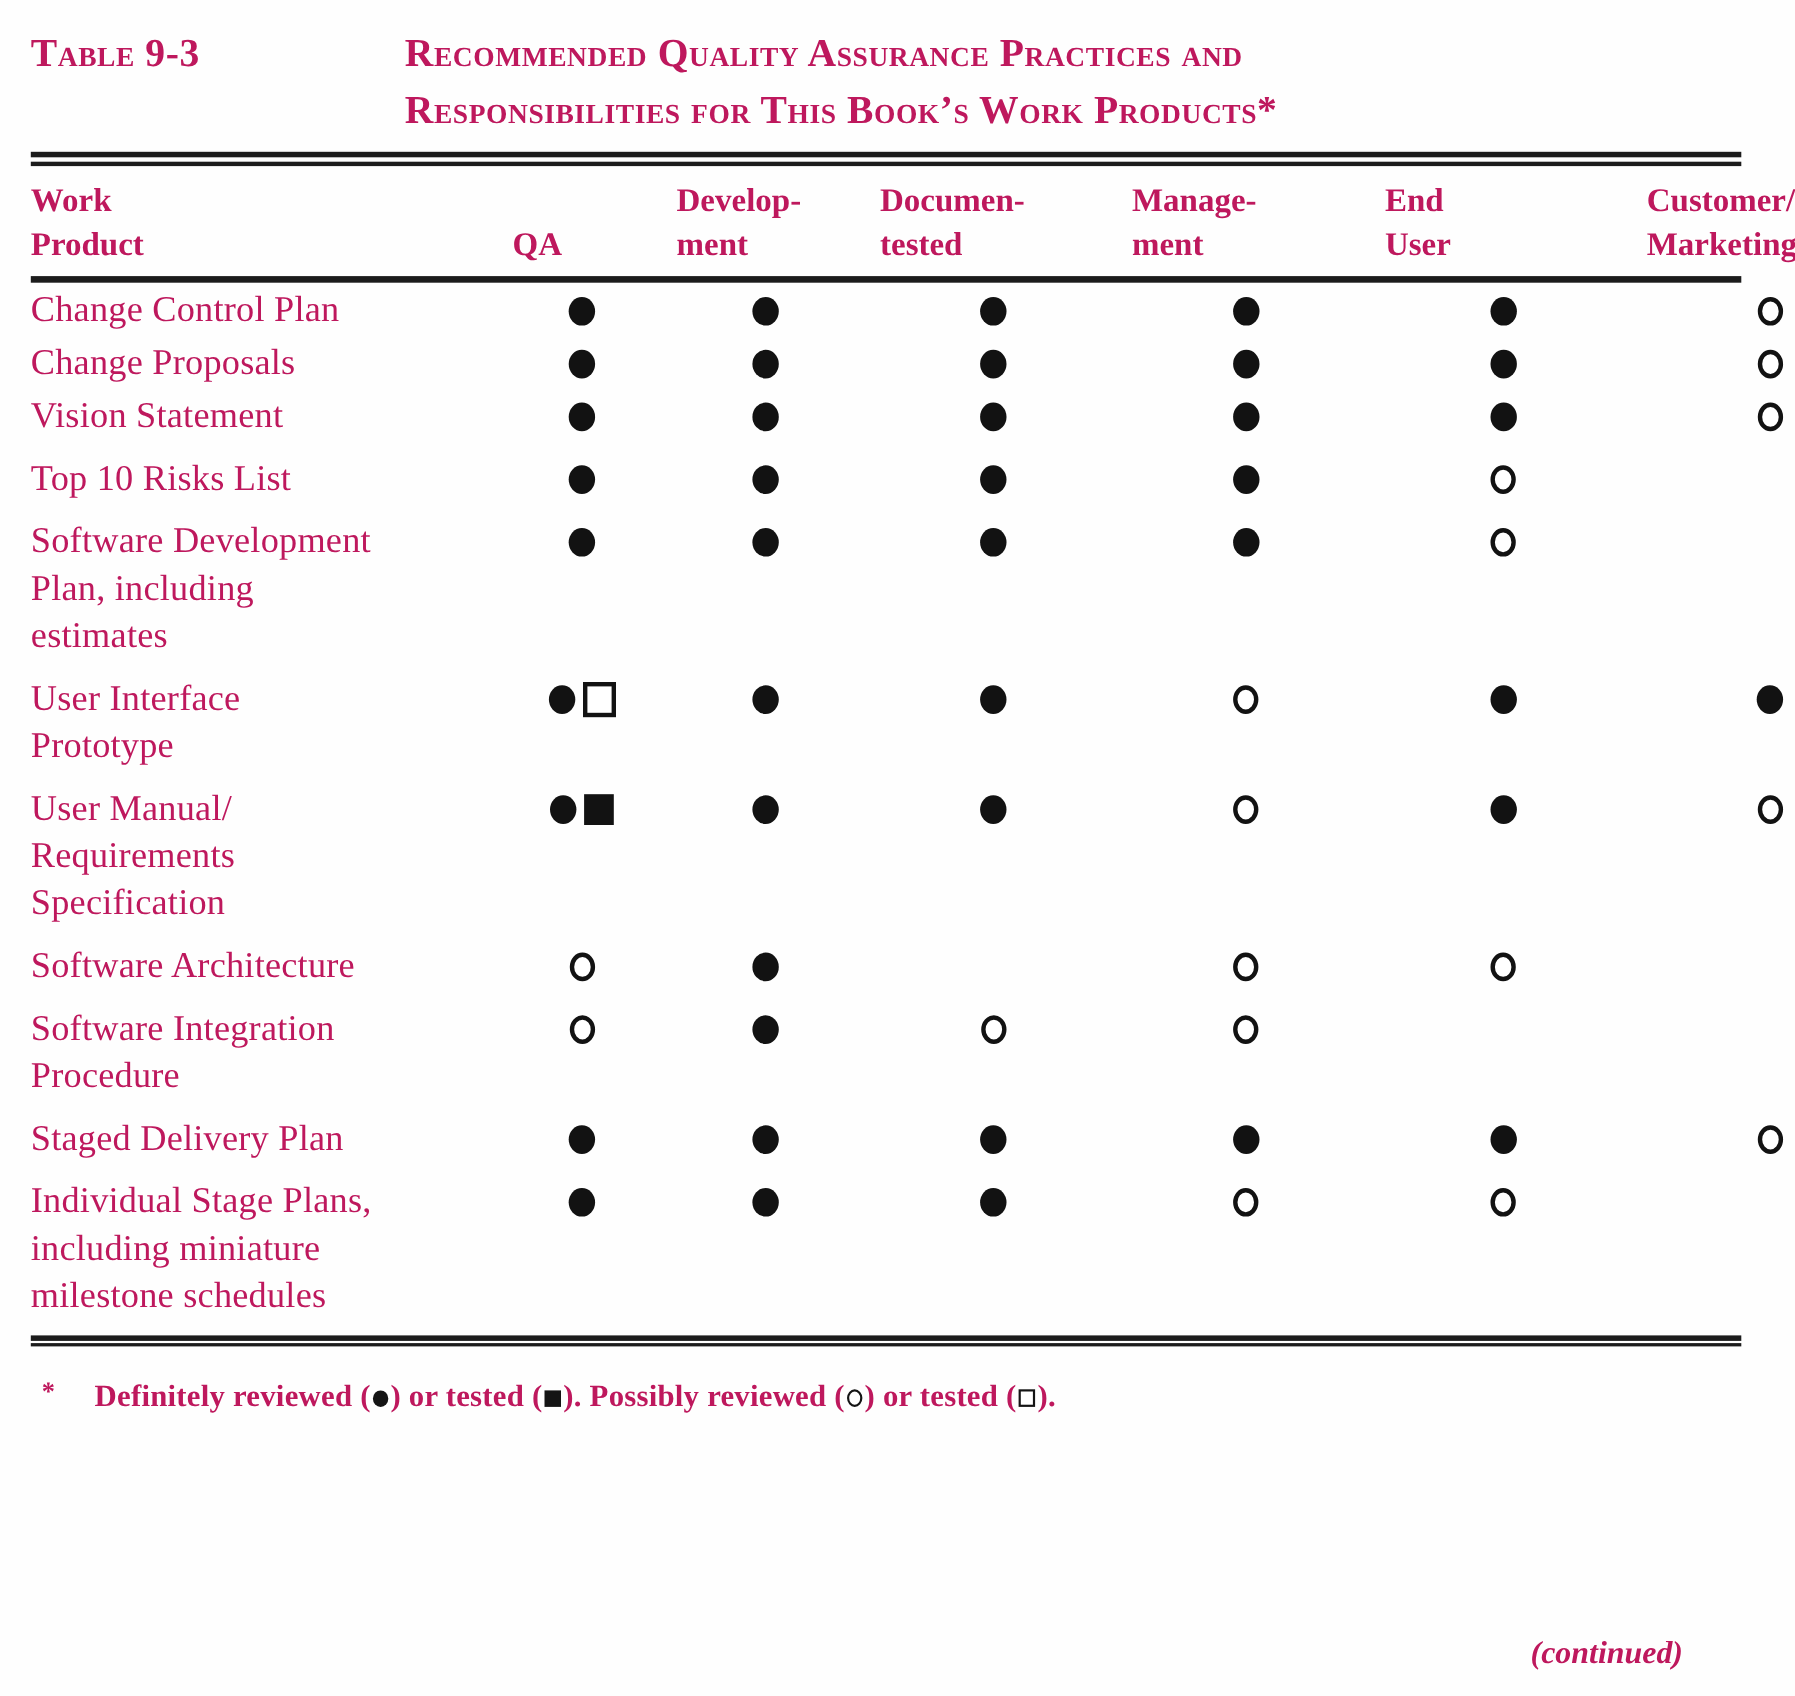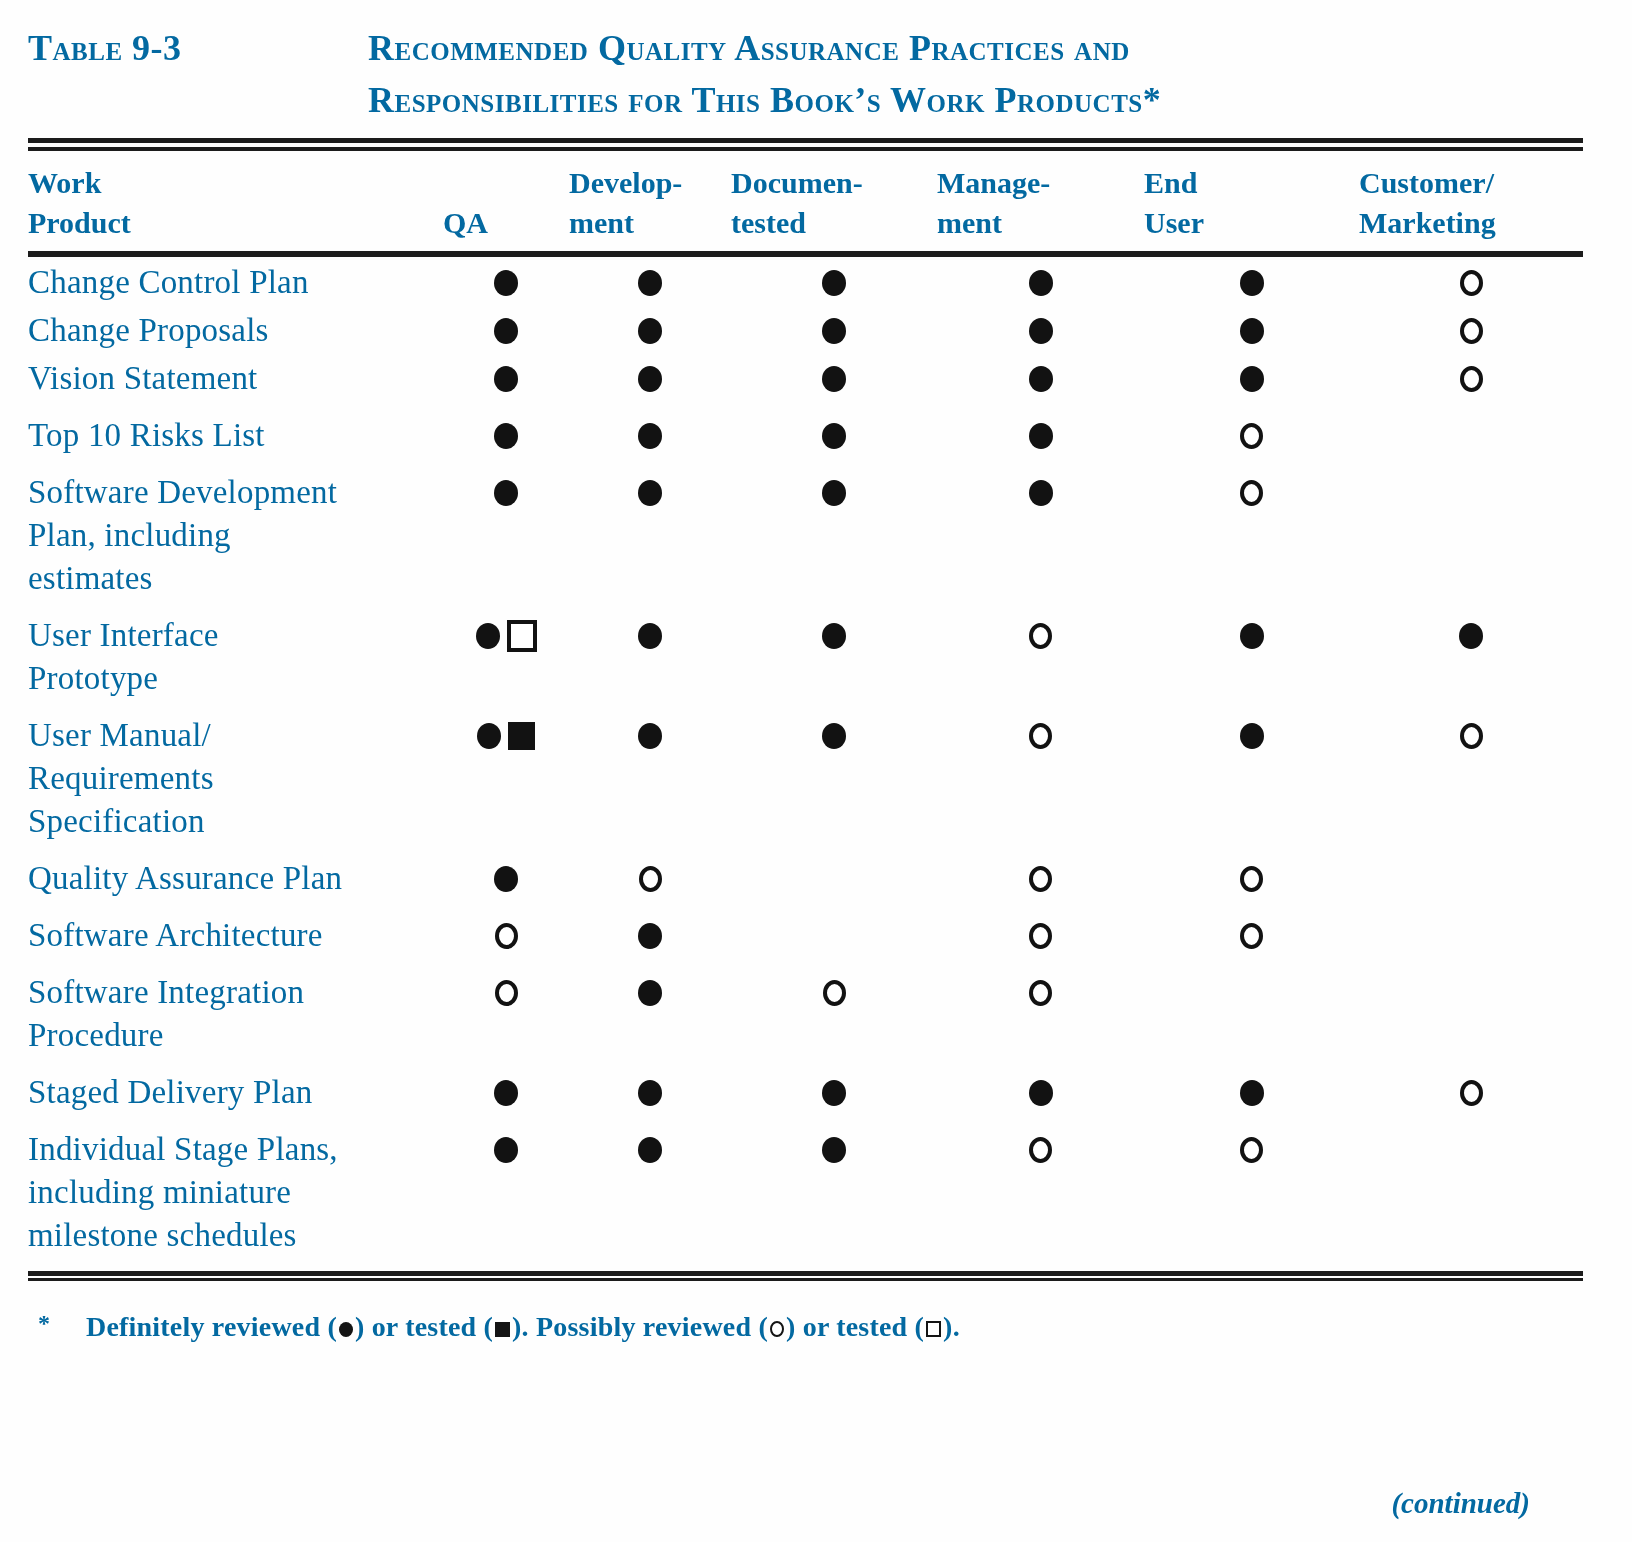--- a/index.html
+++ b/index.html
@@ -2,21 +2,21 @@
 <html><head>
 <meta charset="utf-8">
 <style>
   html, body { margin: 0; padding: 0; background: #ffffff; }
   .page {
     position: relative;
     width: 1632px;
     height: 1542px;
     box-sizing: border-box;
     background: #fefefe;
-    color: #0369a1;
+    color: #be185d;
     font-family: "Liberation Serif", "DejaVu Serif", serif;
     padding: 22px 49px 0 28px;
     overflow: hidden;
   }
 
   
   .caption { display: flex; }
   .caption-label {
     width: 340px;
     flex: 0 0 340px;
@@ -53,20 +53,21 @@
     height: 2px;
     border-top: 5px solid #1c1c1c;
     border-bottom: 3px solid #1c1c1c;
   }
 
   
   .colheads, .row {
     display: grid;
     grid-template-columns: 415px 126px 162px 206px 207px 215px 224px;
     width: 1555px;
+    gap: 23px;
   }
 
   .colheads { margin-top: 12px; padding-bottom: 8px; align-items: end; }
   .colhead {
     font-weight: bold;
     font-size: 30px;
     line-height: 40px;
   }
   .colhead.first { text-align: left; }
   .colhead .hl { min-height: 0; }
@@ -316,37 +317,20 @@
           <span class="sym sym-open-circle"></span>
         </div>
     <div class="cell">
           <span class="sym sym-filled-circle"></span>
         </div>
     <div class="cell">
           <span class="sym sym-open-circle"></span>
         </div>
   </div>
 
-  <div class="row">
-    <div class="product">Quality Assurance Plan</div>
-    <div class="cell">
-          <span class="sym sym-filled-circle"></span>
-        </div>
-    <div class="cell">
-          <span class="sym sym-open-circle"></span>
-        </div>
-    <div class="cell"></div>
-    <div class="cell">
-          <span class="sym sym-open-circle"></span>
-        </div>
-    <div class="cell">
-          <span class="sym sym-open-circle"></span>
-        </div>
-    <div class="cell"></div>
-  </div>
 
   <div class="row">
     <div class="product">Software Architecture</div>
     <div class="cell">
           <span class="sym sym-open-circle"></span>
         </div>
     <div class="cell">
           <span class="sym sym-filled-circle"></span>
         </div>
     <div class="cell"></div>

